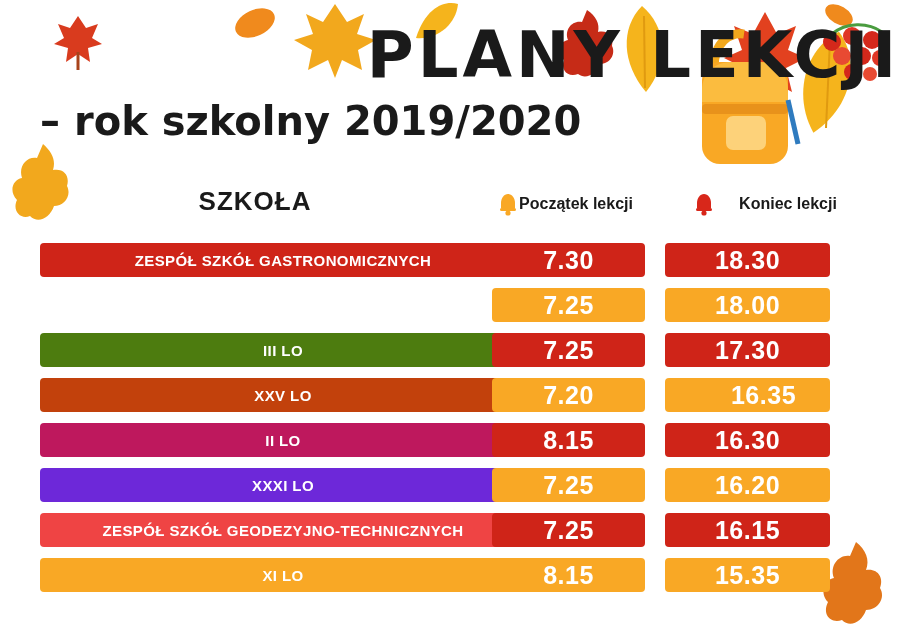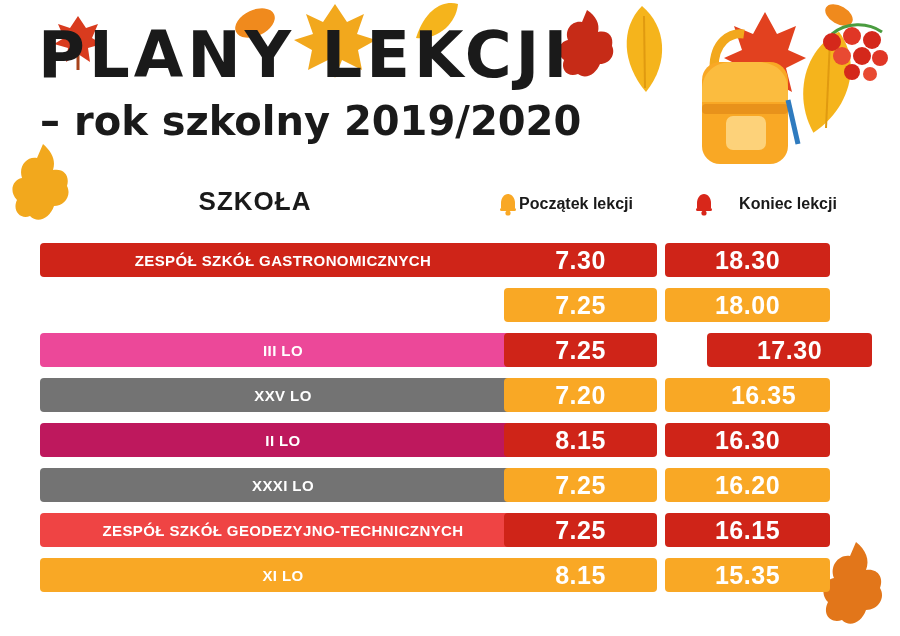--- a/index.html
+++ b/index.html
@@ -28,21 +28,21 @@
     left: 0;
     width: 900px;
     z-index: 5;
   }
   .title-main {
     font-family: "DejaVu Sans", sans-serif;
     font-weight: bold;
     font-size: 64px;
     letter-spacing: 4px;
     color: #1a1a1a;
-    text-align: left;
+    text-align: right;
     padding-left: 38px;
     line-height: 1.05;
     white-space: nowrap;
   }
   .title-sub {
     font-family: "DejaVu Sans", sans-serif;
     font-weight: bold;
     font-size: 40px;
     color: #1a1a1a;
     text-align: left;
@@ -130,21 +130,21 @@
     box-sizing: border-box;
   }
   .cell-school {
     left: 40px;
     width: 486px;
     font-size: 15px;
     letter-spacing: 0.4px;
     white-space: nowrap;
   }
   .cell-start {
-    left: 504px;
+    left: 492px;
     width: 153px;
     font-size: 25px;
     letter-spacing: 0.5px;
     text-align: center;
   }
   .cell-end {
     left: 665px;
     width: 165px;
     font-size: 25px;
     letter-spacing: 0.5px;
@@ -256,36 +256,36 @@
     <div class="row">
       <div class="cell cell-school" style="background: rgb(207, 36, 24);">ZESPÓŁ SZKÓŁ GASTRONOMICZNYCH</div>
       <div class="cell cell-start" style="background: rgb(207, 36, 24);">7.30</div>
       <div class="cell cell-end" style="background: rgb(207, 36, 24);">18.30</div>
     </div>
     <div class="row">
       <div class="cell cell-start" style="background: rgb(249, 168, 37);">7.25</div>
       <div class="cell cell-end" style="background: rgb(249, 168, 37);">18.00</div>
     </div>
     <div class="row">
-      <div class="cell cell-school" style="background: #ec4899;">III LO</div>
+      <div class="cell cell-school" style="background: #4d7c0f;">III LO</div>
       <div class="cell cell-start" style="background: rgb(207, 36, 24);">7.25</div>
-      <div class="cell cell-end" style="background: rgb(207, 36, 24); margin-left: 42px;">17.30</div>
-    </div>
-    <div class="row">
-      <div class="cell cell-school" style="background: #737373;">XXV LO</div>
+      <div class="cell cell-end" style="background: rgb(207, 36, 24);">17.30</div>
+    </div>
+    <div class="row">
+      <div class="cell cell-school" style="background: #c2410c;">XXV LO</div>
       <div class="cell cell-start" style="background: rgb(249, 168, 37);">7.20</div>
       <div class="cell cell-end" style="background: rgb(249, 168, 37); padding-left: 32px;">16.35</div>
     </div>
     <div class="row">
       <div class="cell cell-school" style="background: #be185d;">II LO</div>
       <div class="cell cell-start" style="background: rgb(207, 36, 24);">8.15</div>
       <div class="cell cell-end" style="background: rgb(207, 36, 24);">16.30</div>
     </div>
     <div class="row">
-      <div class="cell cell-school" style="background: #737373;">XXXI LO</div>
+      <div class="cell cell-school" style="background: #6d28d9;">XXXI LO</div>
       <div class="cell cell-start" style="background: rgb(249, 168, 37);">7.25</div>
       <div class="cell cell-end" style="background: rgb(249, 168, 37);">16.20</div>
     </div>
     <div class="row">
       <div class="cell cell-school" style="background: #ef4444;">ZESPÓŁ SZKÓŁ GEODEZYJNO-TECHNICZNYCH</div>
       <div class="cell cell-start" style="background: rgb(207, 36, 24);">7.25</div>
       <div class="cell cell-end" style="background: rgb(207, 36, 24);">16.15</div>
     </div>
     <div class="row">
       <div class="cell cell-school" style="background: rgb(249, 168, 37);">XI LO</div>

